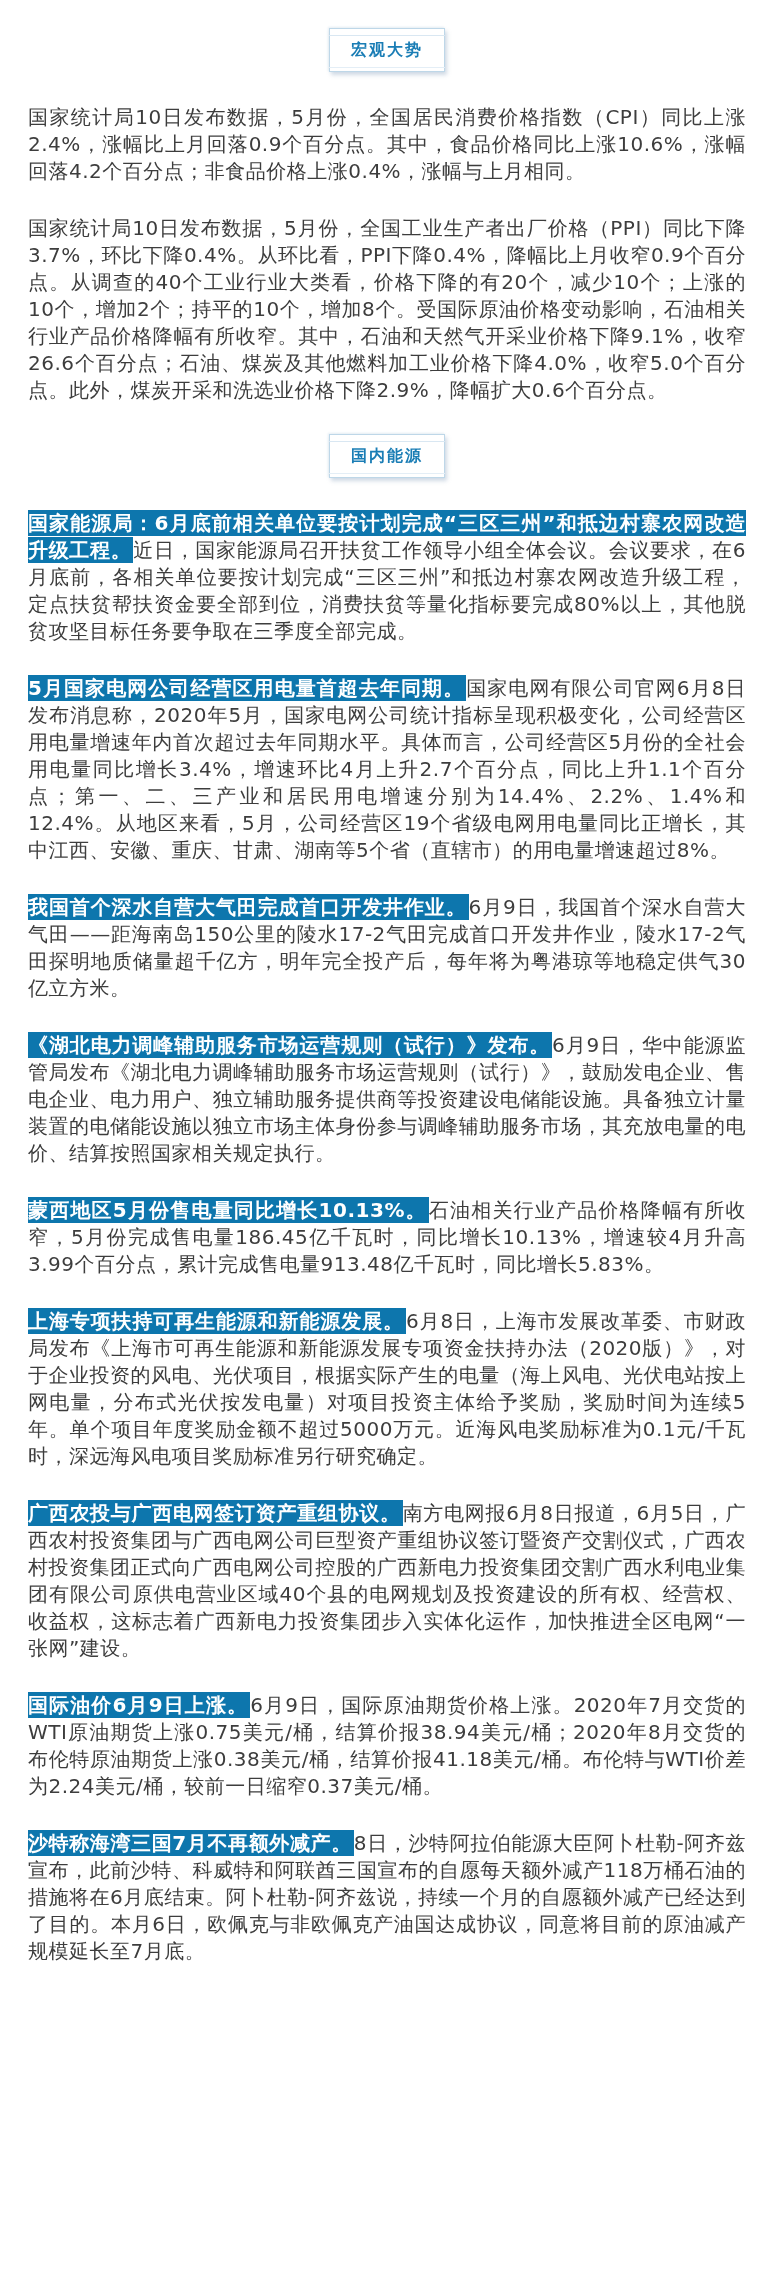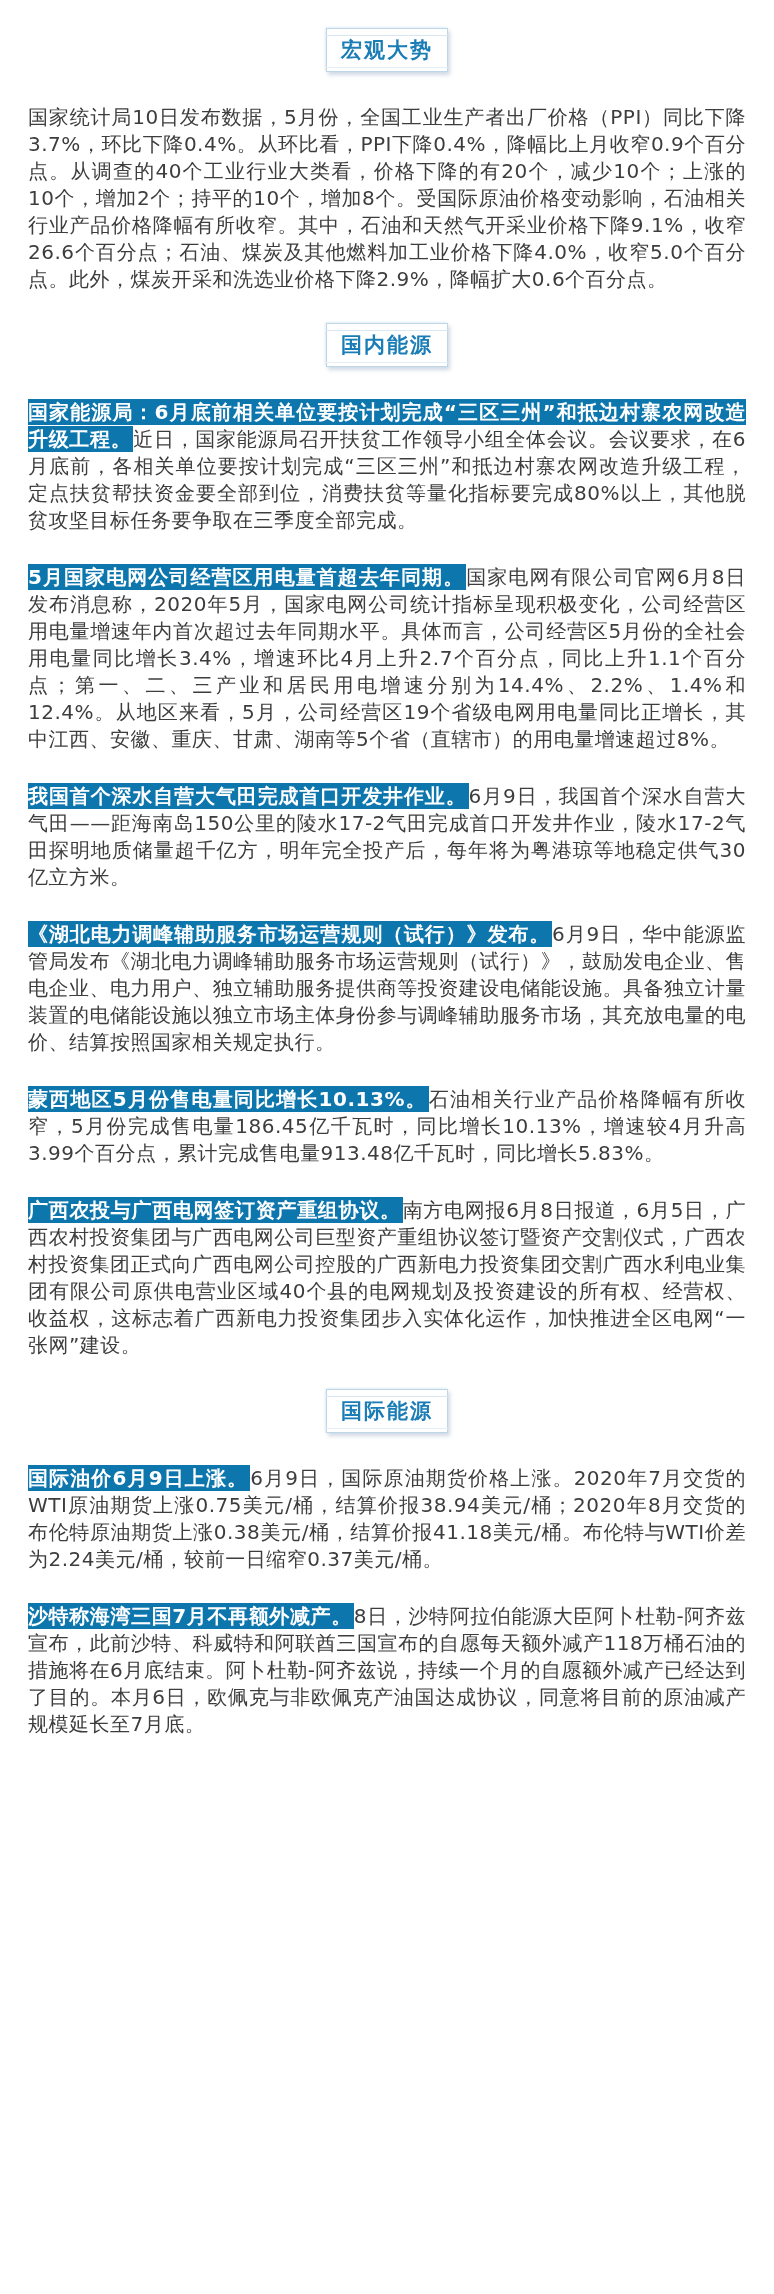--- a/index.html
+++ b/index.html
@@ -23,21 +23,21 @@
     height: 44px;
     padding: 0 14px;
     background: #ffffff;
     border: 1px solid #bed7e8;
     box-shadow: 2px 3px 4px rgba(120, 150, 180, 0.35), -1px -1px 2px rgba(160, 190, 215, 0.25);
     display: flex;
     align-items: center;
     justify-content: center;
     color: #1a7db5;
     font-weight: bold;
-    font-size: 21px;
+    font-size: 16px;
     letter-spacing: 2px;
     box-sizing: border-box;
   }
   .badge::before {
     content: "";
     position: absolute;
     left: -1px;
     right: -1px;
     top: 6px;
     border-top: 1px solid #d9e7f2;
@@ -68,41 +68,38 @@
 <body>
 
 <div class="content">
 
   <div class="section">
     <div class="badge-row">
       <div class="badge">
         <span>宏观大势</span>
       </div>
     </div>
+    <p class="para"><span>国家统计局10日发布数据，5月份，全国居民消费价格指数（CPI）同比上涨2.4%，涨幅比上月回落0.9个百分点。其中，食品价格同比上涨10.6%，涨幅回落4.2个百分点；非食品价格上涨0.4%，涨幅与上月相同。</span></p>
     <p class="para"><span>国家统计局10日发布数据，5月份，全国工业生产者出厂价格（PPI）同比下降3.7%，环比下降0.4%。从环比看，PPI下降0.4%，降幅比上月收窄0.9个百分点。从调查的40个工业行业大类看，价格下降的有20个，减少10个；上涨的10个，增加2个；持平的10个，增加8个。受国际原油价格变动影响，石油相关行业产品价格降幅有所收窄。其中，石油和天然气开采业价格下降9.1%，收窄26.6个百分点；石油、煤炭及其他燃料加工业价格下降4.0%，收窄5.0个百分点。此外，煤炭开采和洗选业价格下降2.9%，降幅扩大0.6个百分点。</span></p>
   </div>
 
   <div class="section">
     <div class="badge-row">
       <div class="badge">
         <span>国内能源</span>
       </div>
     </div>
     <p class="para"><span class="hl">国家能源局：6月底前相关单位要按计划完成“三区三州”和抵边村寨农网改造升级工程。</span><span>近日，国家能源局召开扶贫工作领导小组全体会议。会议要求，在6月底前，各相关单位要按计划完成“三区三州”和抵边村寨农网改造升级工程，定点扶贫帮扶资金要全部到位，消费扶贫等量化指标要完成80%以上，其他脱贫攻坚目标任务要争取在三季度全部完成。</span></p>
     <p class="para"><span class="hl">5月国家电网公司经营区用电量首超去年同期。</span><span>国家电网有限公司官网6月8日发布消息称，2020年5月，国家电网公司统计指标呈现积极变化，公司经营区用电量增速年内首次超过去年同期水平。具体而言，公司经营区5月份的全社会用电量同比增长3.4%，增速环比4月上升2.7个百分点，同比上升1.1个百分点；第一、二、三产业和居民用电增速分别为14.4%、2.2%、1.4%和12.4%。从地区来看，5月，公司经营区19个省级电网用电量同比正增长，其中江西、安徽、重庆、甘肃、湖南等5个省（直辖市）的用电量增速超过8%。</span></p>
     <p class="para"><span class="hl">我国首个深水自营大气田完成首口开发井作业。</span><span>6月9日，我国首个深水自营大气田——距海南岛150公里的陵水17-2气田完成首口开发井作业，陵水17-2气田探明地质储量超千亿方，明年完全投产后，每年将为粤港琼等地稳定供气30亿立方米。</span></p>
     <p class="para"><span class="hl">《湖北电力调峰辅助服务市场运营规则（试行）》发布。</span><span>6月9日，华中能源监管局发布《湖北电力调峰辅助服务市场运营规则（试行）》，鼓励发电企业、售电企业、电力用户、独立辅助服务提供商等投资建设电储能设施。具备独立计量装置的电储能设施以独立市场主体身份参与调峰辅助服务市场，其充放电量的电价、结算按照国家相关规定执行。</span></p>
     <p class="para"><span class="hl">蒙西地区5月份售电量同比增长10.13%。</span><span>石油相关行业产品价格降幅有所收窄，5月份完成售电量186.45亿千瓦时，同比增长10.13%，增速较4月升高3.99个百分点，累计完成售电量913.48亿千瓦时，同比增长5.83%。</span></p>
+    <p class="para"><span class="hl">上海专项扶持可再生能源和新能源发展。</span><span>6月8日，上海市发展改革委、市财政局发布《上海市可再生能源和新能源发展专项资金扶持办法（2020版）》，对于企业投资的风电、光伏项目，根据实际产生的电量（海上风电、光伏电站按上网电量，分布式光伏按发电量）对项目投资主体给予奖励，奖励时间为连续5年。单个项目年度奖励金额不超过5000万元。近海风电奖励标准为0.1元/千瓦时，深远海风电项目奖励标准另行研究确定。</span></p>
     <p class="para"><span class="hl">广西农投与广西电网签订资产重组协议。</span><span>南方电网报6月8日报道，6月5日，广西农村投资集团与广西电网公司巨型资产重组协议签订暨资产交割仪式，广西农村投资集团正式向广西电网公司控股的广西新电力投资集团交割广西水利电业集团有限公司原供电营业区域40个县的电网规划及投资建设的所有权、经营权、收益权，这标志着广西新电力投资集团步入实体化运作，加快推进全区电网“一张网”建设。</span></p>
   </div>
 
   <div class="section">
-    <div class="badge-row">
-      <div class="badge">
-        <span>国际能源</span>
-      </div>
-    </div>
     <p class="para"><span class="hl">国际油价6月9日上涨。</span><span>6月9日，国际原油期货价格上涨。2020年7月交货的WTI原油期货上涨0.75美元/桶，结算价报38.94美元/桶；2020年8月交货的布伦特原油期货上涨0.38美元/桶，结算价报41.18美元/桶。布伦特与WTI价差为2.24美元/桶，较前一日缩窄0.37美元/桶。</span></p>
     <p class="para"><span class="hl">沙特称海湾三国7月不再额外减产。</span><span>8日，沙特阿拉伯能源大臣阿卜杜勒-阿齐兹宣布，此前沙特、科威特和阿联酋三国宣布的自愿每天额外减产118万桶石油的措施将在6月底结束。阿卜杜勒-阿齐兹说，持续一个月的自愿额外减产已经达到了目的。本月6日，欧佩克与非欧佩克产油国达成协议，同意将目前的原油减产规模延长至7月底。</span></p>
 
   </div>
 
 </div>
 
 </body></html>

